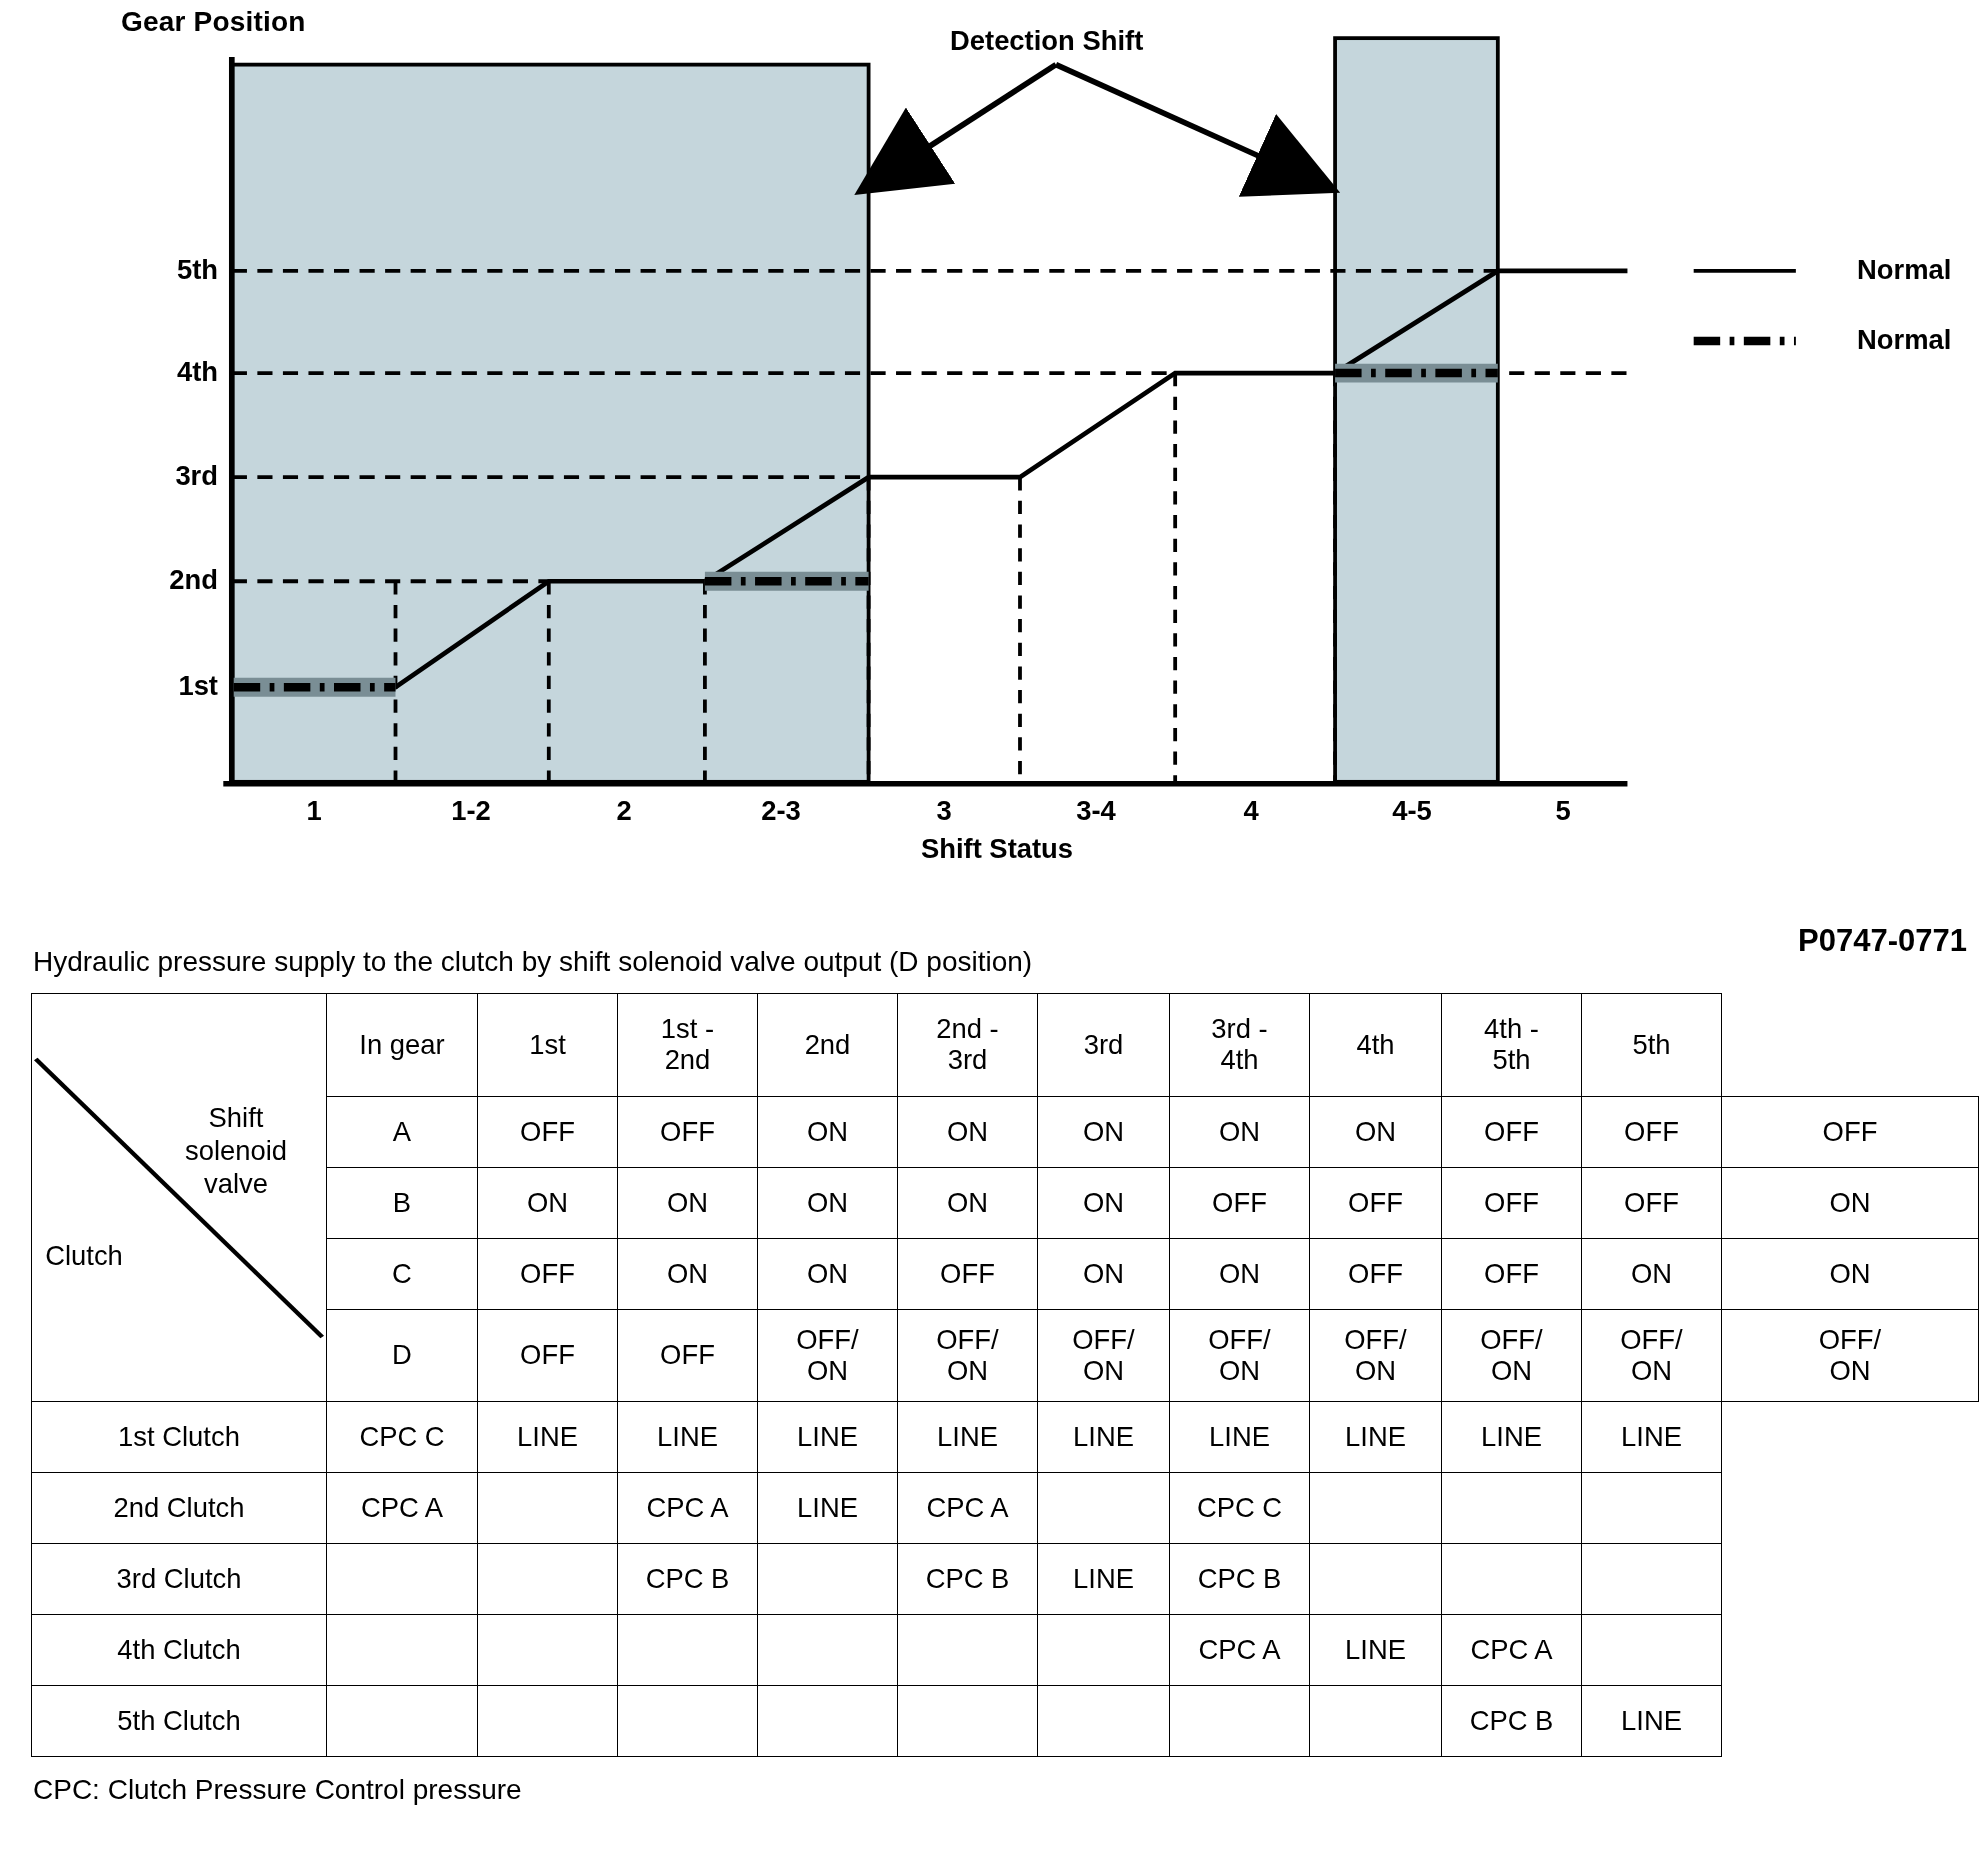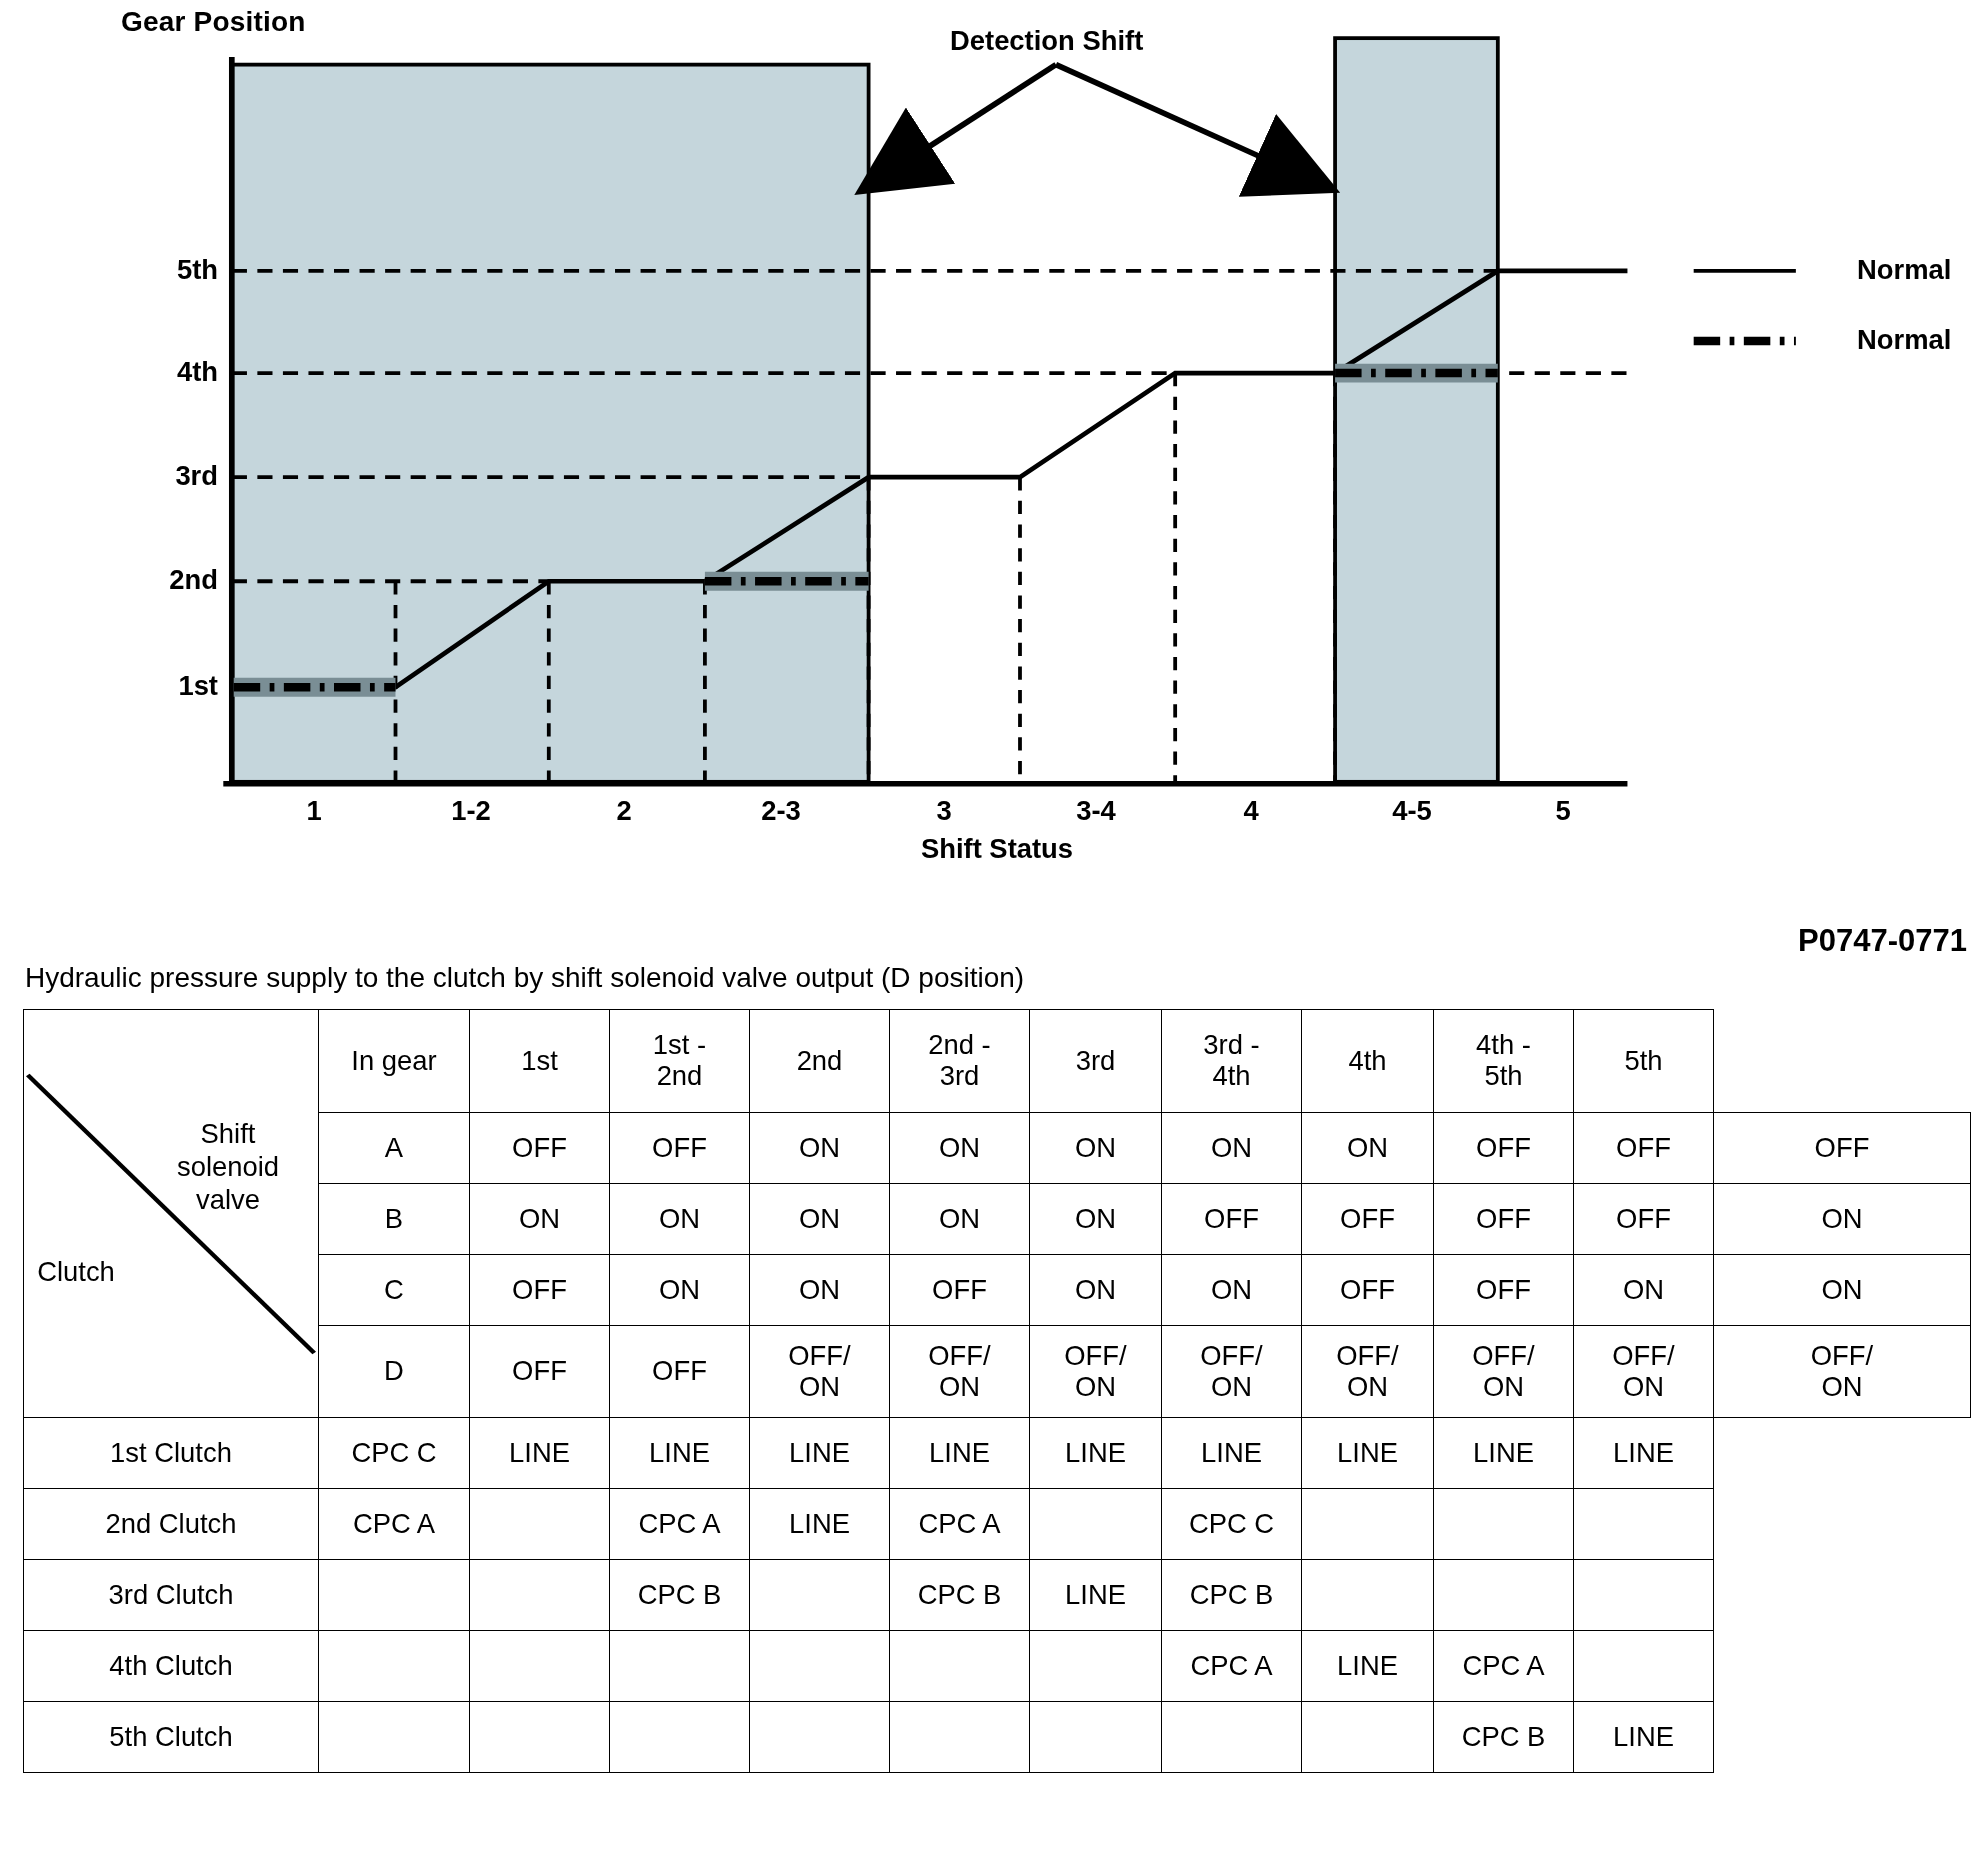--- a/index.html
+++ b/index.html
@@ -31,21 +31,21 @@
   }
   .leg-text{
     position:absolute;font-size:27.4px;font-weight:bold;margin-left:40px;
   }
   .code-label{
     position:absolute;left:1798px;top:923px;
     font-size:31px;font-weight:bold;
   }
 
   
-  #table-block{position:absolute;left:4px;top:946px;width:1607px;margin-top:16px;}
+  #table-block{position:absolute;left:12px;top:946px;width:1607px;}
   .caption{
     margin:0 0 15px 21px;font-size:28px;white-space:nowrap;
   }
   table.grid{
     border-collapse:collapse;margin-left:19px;width:1948px;
     table-layout:fixed;
   }
   table.grid td{
     border:1.9px solid #000;
     text-align:center;vertical-align:middle;
@@ -306,14 +306,15 @@
           <td class="r-clutch"></td>
           <td class="r-clutch"></td>
           <td class="r-clutch"></td>
           <td class="r-clutch"></td>
           <td class="r-clutch">CPC B</td>
           <td class="r-clutch">LINE</td>
         </tr>
       </tbody>
   </table>
 
+  <div class="footnote">CPC: Clutch Pressure Control pressure</div>
 </div>
 
 
 </body></html>

